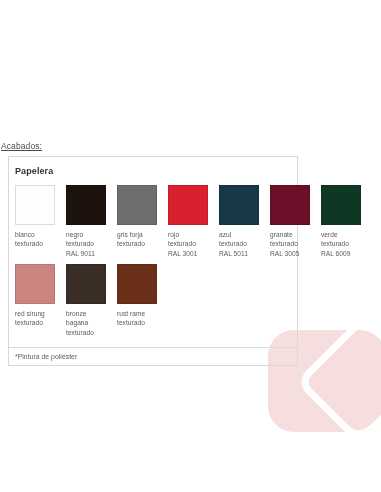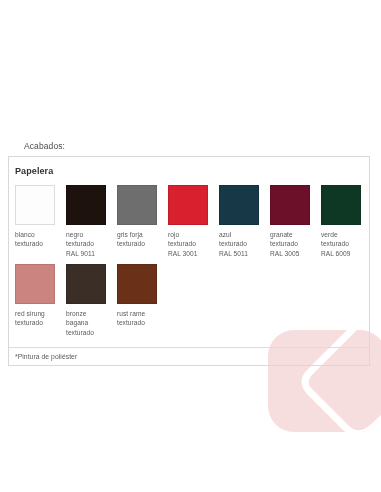--- a/index.html
+++ b/index.html
@@ -25,34 +25,35 @@
     width: 118px;
     height: 102px;
     z-index: 0;
     pointer-events: none;
   }
   #watermark svg { display: block; width: 100%; height: 100%; }
 
   
   #section-heading {
     position: absolute;
-    left: 24px;
+    left: 1px;
     top: 141px;
     font-size: 8.5px;
     color: #4c4c4c;
+    text-decoration: underline;
     letter-spacing: .1px;
     z-index: 3;
   }
 
   
   #finish-panel {
     position: absolute;
     left: 8px;
     top: 156px;
-    width: 362px;
+    width: 290px;
     box-sizing: border-box;
     border: 1px solid #d8d8d8;
     background: transparent;
     z-index: 2;
   }
   #panel-body {
     padding: 9px 0 0 0;
   }
   #panel-title {
     font-size: 9px;

